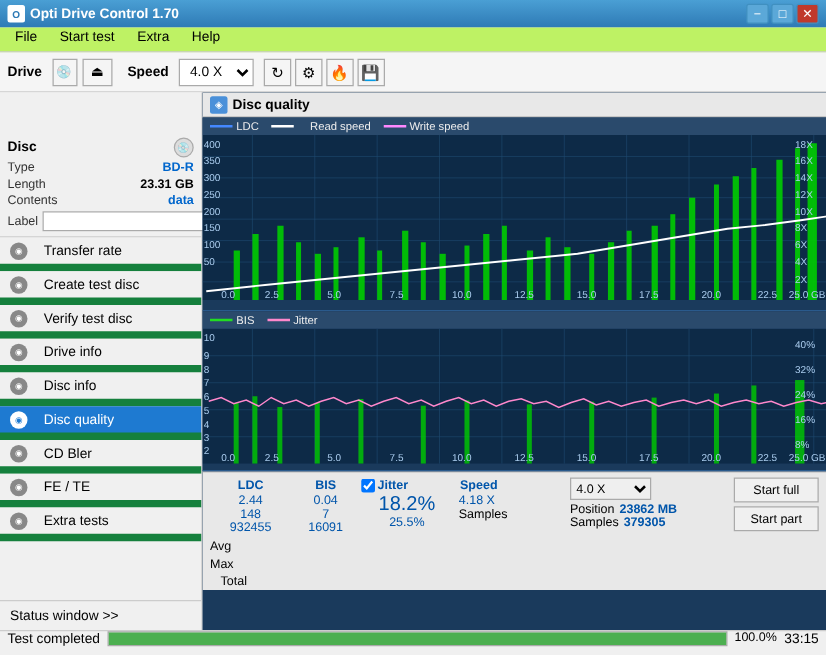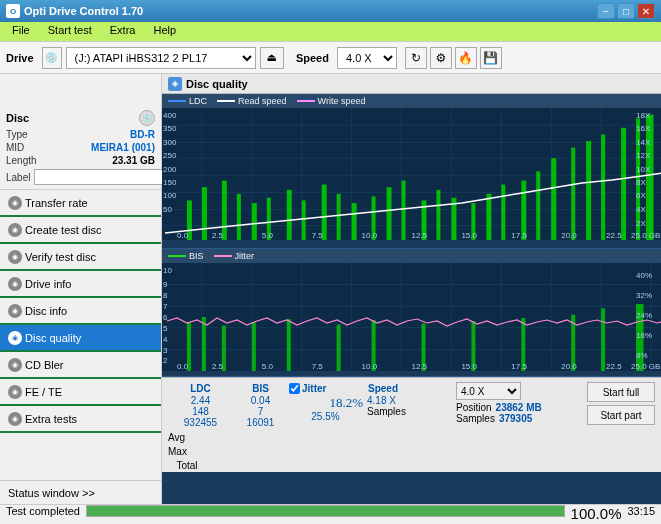--- a/index.html
+++ b/index.html
@@ -88,24 +88,24 @@
     .label-input { flex: 1; height: 16px; border: 1px solid #aaa; font-size: 10px; padding: 0 2px; }
     .label-btn { width: 16px; height: 16px; border: 1px solid #aaa; background: #f0f0f0; display: flex; align-items: center; justify-content: center; font-size: 9px; cursor: pointer; }
 
     
     .nav-items { display: flex; flex-direction: column; }
     .nav-item {
       height: 27px;
       display: flex;
       align-items: center;
       padding: 0 8px;
-      gap: 3px;
+      gap: 13px;
       font-size: 11px;
       cursor: pointer;
-      border-bottom: 2px solid #15803d;
+      border-bottom: 6px solid #15803d;
       background: #f0f0f0;
     }
     .nav-item.active { background: #1e7ad1; color: white; }
     .nav-icon { width: 14px; height: 14px; border-radius: 50%; background: #888; display: flex; align-items: center; justify-content: center; font-size: 7px; color: white; flex-shrink: 0; }
     .nav-item.active .nav-icon { background: white; color: #1e7ad1; }
 
     
     .status-link {
       height: 24px;
       display: flex;
@@ -154,21 +154,21 @@
       height: 20px;
       display: flex;
       align-items: flex-start;
       padding: 0 6px;
       border-top: 1px solid #ccc;
       gap: 6px;
     }
     .status-text { font-size: 11px; flex-shrink: 0; }
     .progress-bar-container { flex: 1; height: 12px; background: #fff; border: 1px solid #aaa; }
     .progress-bar-fill { height: 100%; background: #4caf50; }
-    .status-percent { font-size: 15px; }
+    .status-percent { font-size: 10px; }
     .status-time { font-size: 11px; margin-left: auto; }
   </style>
 </head>
 <body>
 
 <div class="title-bar">
   <div class="title-bar-left">
     <div class="title-bar-icon">O</div>
     <span class="title-bar-text">Opti Drive Control 1.70</span>
   </div>
@@ -182,23 +182,20 @@
 <div class="menu-bar">
   <span class="menu-item">File</span>
   <span class="menu-item">Start test</span>
   <span class="menu-item">Extra</span>
   <span class="menu-item">Help</span>
 </div>
 
 <div class="toolbar">
   <span class="toolbar-label">Drive</span>
   <div style="width:20px;height:22px;border:1px solid #aaa;background:#f5f5f5;display:flex;align-items:center;justify-content:center;font-size:10px;">💿</div>
-  <select class="toolbar-select">
-    <option>(J:)  ATAPI iHBS312  2 PL17</option>
-  </select>
   <div class="toolbar-btn">⏏</div>
   <span class="speed-label">Speed</span>
   <select class="speed-select">
     <option>4.0 X</option>
   </select>
   <div class="toolbar-icons">
     <div class="ticon">↻</div>
     <div class="ticon">⚙</div>
     <div class="ticon">🔥</div>
     <div class="ticon">💾</div>
@@ -212,26 +209,26 @@
     <div class="disc-panel">
       <div class="disc-header">
         <span class="disc-label">Disc</span>
         <div class="disc-icon">💿</div>
       </div>
       <div class="disc-row">
         <span class="disc-key">Type</span>
         <span class="disc-val">BD-R</span>
       </div>
       <div class="disc-row">
-        <span class="disc-key">MID</span>
-        <span class="disc-val">MEIRA1 (001)</span>
-      </div>
-      <div class="disc-row">
         <span class="disc-key">Length</span>
         <span class="disc-val black">23.31 GB</span>
+      </div>
+      <div class="disc-row">
+        <span class="disc-key">Contents</span>
+        <span class="disc-val">data</span>
       </div>
       <div class="label-row">
         <span class="disc-key">Label</span>
         <input class="label-input" type="text" style="">
         <div class="label-btn">⚙</div>
       </div>
     </div>
 
     <div class="nav-items">
       <div class="nav-item">
@@ -284,21 +281,21 @@
       <span class="chart-title">Disc quality</span>
     </div>
 
     <div style="background:#1a3a5c; position:relative; height:155px; border-bottom:1px solid #2a5a8c;">
 
       <div style="display:flex;gap:10px;align-items:center;padding:2px 6px;background:#2a4a6c;font-size:9px;color:#eee;">
         <span style="display:flex;align-items:center;gap:3px;">
           <span style="display:inline-block;width:18px;height:2px;background:#4488ff;"></span>
           <span>LDC</span>
         </span>
-        <span style="display:flex;align-items:center;gap:3px;">
+        <span style="display:flex;align-items:center;gap:13px;">
           <span style="display:inline-block;width:18px;height:2px;background:#ffffff;"></span>
           <span>Read speed</span>
         </span>
         <span style="display:flex;align-items:center;gap:3px;">
           <span style="display:inline-block;width:18px;height:2px;background:#ff88ff;"></span>
           <span>Write speed</span>
         </span>
       </div>
       <svg width="100%" height="132" style="display:block;">
 
@@ -484,21 +481,21 @@
           <div style="font-size:10px;color:#0055aa;text-align:center;">0.04</div>
           <div style="font-size:10px;color:#0055aa;text-align:center;">7</div>
           <div style="font-size:10px;color:#0055aa;text-align:center;">16091</div>
         </div>
 
         <div style="display:flex;flex-direction:column;min-width:75px;">
           <div style="display:flex;align-items:center;gap:2px;padding:1px;">
             <input type="checkbox" checked="" style="width: 11px; height: 11px;">
             <span style="font-size:10px;font-weight:600;color:#0055aa;">Jitter</span>
           </div>
-          <div style="font-size:13px;color:#0055aa;text-align:right;font-family:Liberation Serif, serif;">18.2%</div>
+          <div style="font-size:16px;color:#0055aa;text-align:center;">18.2%</div>
           <div style="font-size:10px;color:#0055aa;text-align:center;">25.5%</div>
         </div>
 
         <div style="display:flex;flex-direction:column;min-width:85px;margin-left:4px;">
           <div style="font-size:10px;font-weight:600;color:#0055aa;padding:1px;">Speed</div>
           <div style="font-size:10px;color:#0055aa;">4.18 X</div>
           <div style="font-size:10px;color:#000;display:flex;gap:3px;">
             <span style="color:#000;font-size:10px;">Samples</span>
           </div>
         </div>

